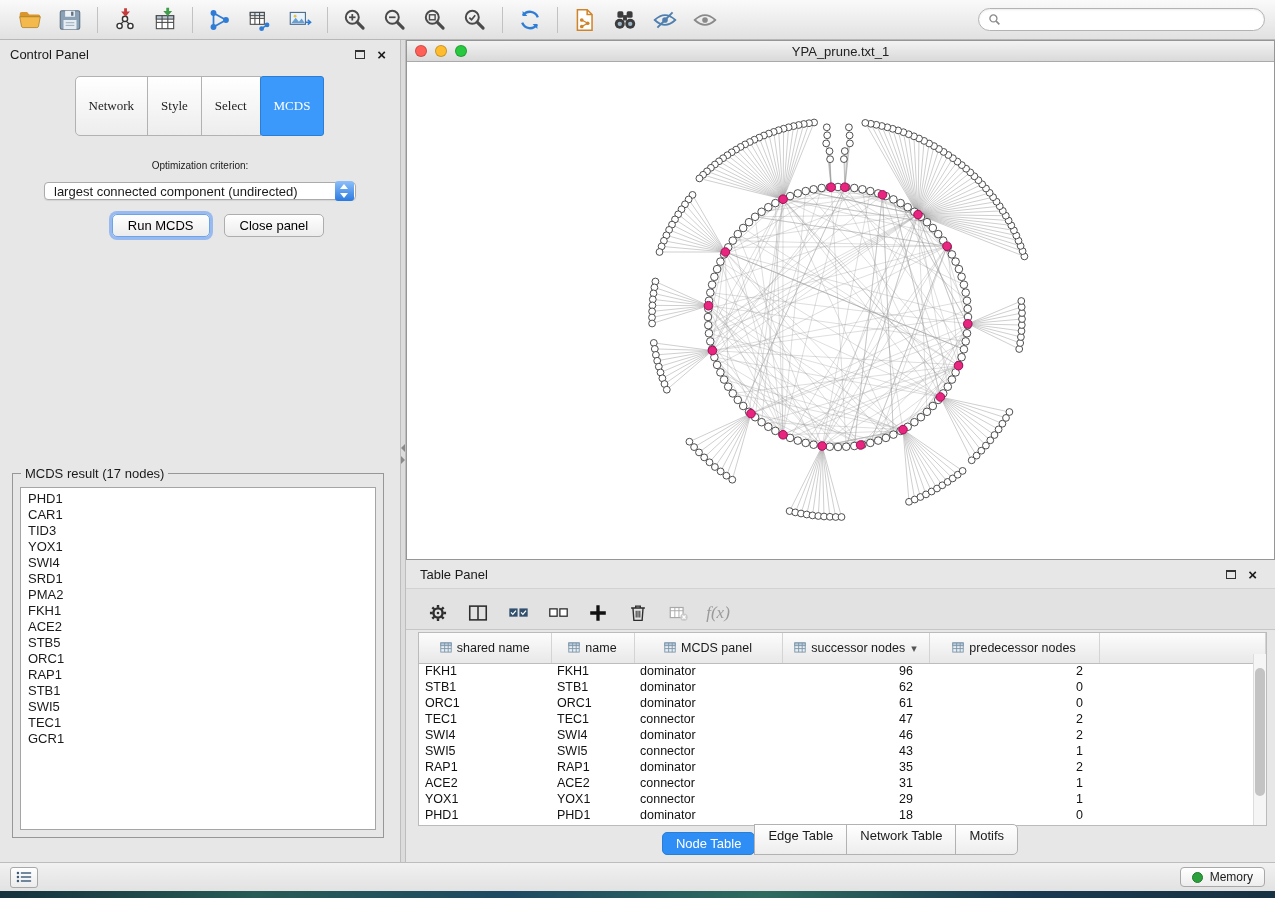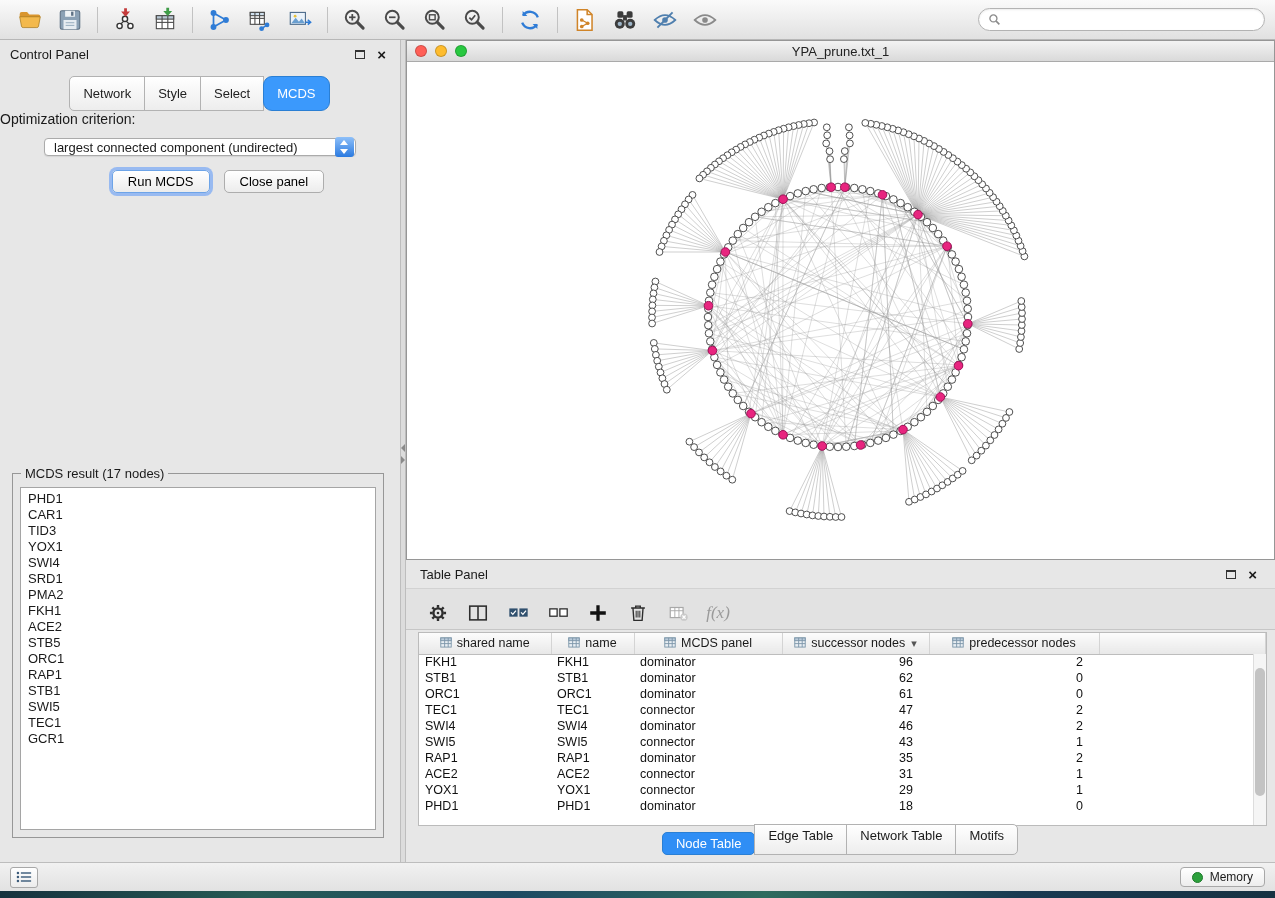--- a/index.html
+++ b/index.html
@@ -18,26 +18,26 @@
     background:#fff;display:flex;align-items:center;padding:0 9px;gap:6px;box-shadow:inset 0 1px 2px rgba(0,0,0,.08);}
   .search-box input{border:none;outline:none;flex:1;font:inherit;font-size:12px;background:transparent;}
 
   
   .control-panel{position:absolute;left:0;top:40px;width:400px;height:822px;background:#e7e7e7;}
   .cp-header{height:28px;display:flex;align-items:center;padding:0 10px;}
   .win-btns{margin-left:auto;display:flex;gap:12px;align-items:center;padding-right:4px;}
   .float-box{width:10px;height:9px;border:1px solid #333;border-top-width:2px;display:inline-block;}
   .close-x{font-weight:bold;font-size:15px;color:#1a1a1a;line-height:1;}
   .cp-tabs{display:flex;justify-content:center;margin-top:8px;}
-  .cp-tab{padding:9px 13px;border:1px solid #b2b2b2;margin-left:-1px;font-size:13px;
-    background:linear-gradient(#ffffff,#ededed);color:#222;}
+  .cp-tab{padding:21px 13px;border:1px solid #b2b2b2;margin-left:-1px;font-size:13px;
+    background:linear-gradient(#ffffff,#ededed);color:#222;font-family:Liberation Serif, serif;}
   .cp-tab:first-child{border-radius:5px 0 0 5px;}
   .cp-tab:last-child{border-radius:0 5px 5px 0;}
-  .cp-tab.active{background:#3b99fc;color:#fff;border-color:#2a7fd4;border-radius:9px;}
-  .opt-label{text-align:left;font-size:14px;}
+  .cp-tab.active{background:#3b99fc;color:#fff;border-color:#2a7fd4;border-radius:3px;}
+  .opt-label{text-align:center;margin-top:24px;font-size:10px;}
   .combo{margin:11px auto 0;width:312px;height:18px;background:#fff;border:1px solid #ababab;
     border-radius:4px;display:flex;align-items:center;box-shadow:0 1px 1px rgba(0,0,0,.08);}
   .combo-text{flex:1;padding:0 9px;font-size:13px;white-space:nowrap;overflow:hidden;}
   .combo-btn{width:19px;height:20px;margin-right:1px;border-radius:3px;position:relative;
     background:linear-gradient(#8ec0f9,#2a7ae0);}
   .combo-btn i{position:absolute;left:5px;width:0;height:0;border-left:4.5px solid transparent;border-right:4.5px solid transparent;}
   .combo-btn i.up{top:3px;border-bottom:5px solid #fff;}
   .combo-btn i.dn{bottom:3px;border-top:5px solid #fff;}
   .btn-row{display:flex;justify-content:center;gap:14px;margin-top:14px;padding-left:36px;}
   .mac-btn{padding:3px 15px;background:linear-gradient(#ffffff,#ececec);border:1px solid #adadad;
@@ -74,21 +74,21 @@
   
   .table-panel{position:absolute;left:406px;top:560px;width:869px;height:302px;background:#e7e7e7;}
   .tp-header{height:28px;display:flex;align-items:center;padding:0 14px;}
   .tp-toolbar{height:42px;background:#e2e2e2;border-top:1px solid #d2d2d2;border-bottom:1px solid #c6c6c6;
     display:flex;align-items:flex-end;padding:0 16px;gap:8px;}
   .tt-btn{min-width:32px;height:32px;display:flex;align-items:center;justify-content:center;border-radius:4px;}
   .fx{font-family:"Liberation Serif",serif;font-style:italic;color:#9a9a9a;font-size:17px;}
   .table-area{position:absolute;left:12px;right:8px;top:72px;bottom:36px;background:#fff;border:1px solid #bbb;overflow:hidden;}
   table{border-collapse:collapse;width:100%;table-layout:fixed;font-size:12.5px;}
   thead th{background:linear-gradient(#fcfcfc,#e8e8e8);border-right:1px solid #d4d4d4;
-    border-bottom:1px solid #bdbdbd;font-weight:normal;height:21px;text-align:center;
+    border-bottom:1px solid #bdbdbd;font-weight:normal;height:30px;text-align:center;
     font-size:12.5px;white-space:nowrap;overflow:hidden;}
   thead th .th-ic{vertical-align:-1px;margin-right:5px;}
   thead th .chev{color:#555;margin-left:6px;font-size:11px;}
   tbody td{height:16px;padding:0 6px;white-space:nowrap;overflow:hidden;color:#111;}
   tbody td.num{text-align:right;padding-right:16px;}
   .tp-scrollbar{position:absolute;right:0;top:21px;bottom:0;width:13px;background:#f5f5f5;border-left:1px solid #ddd;}
   .tp-thumb{position:absolute;left:1px;right:1px;top:14px;height:128px;background:#c3c3c3;border-radius:6px;}
   .tp-tabs{position:absolute;bottom:7px;left:0;right:0;display:flex;justify-content:center;}
   .tp-tab{padding:3px 13px;border:1px solid #b2b2b2;margin-left:-1px;font-size:13px;
     background:linear-gradient(#ffffff,#ededed);}

